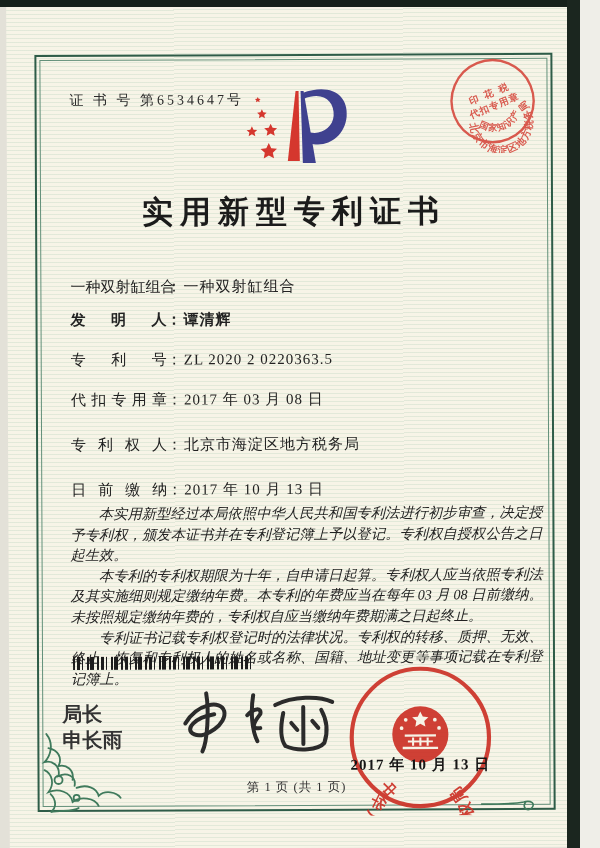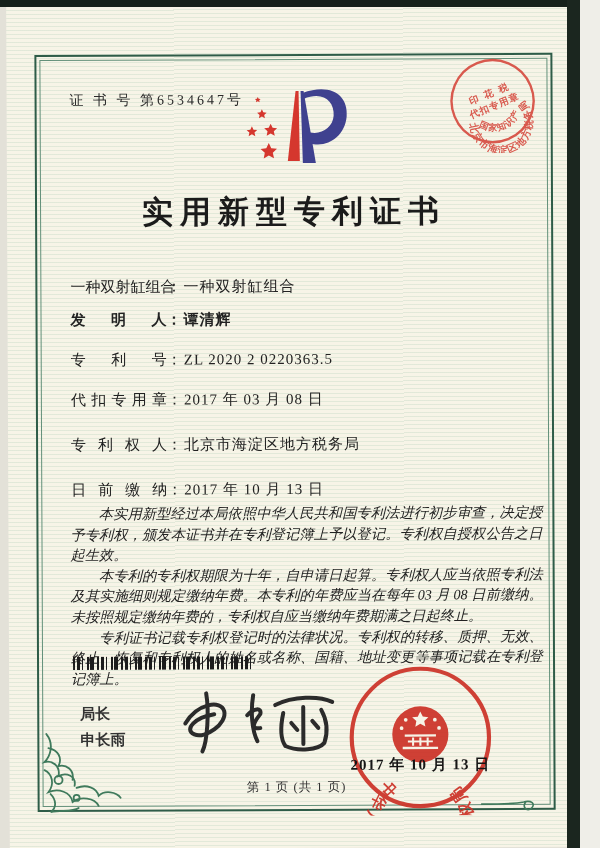--- a/index.html
+++ b/index.html
@@ -43,22 +43,22 @@
   .body-text p { text-indent:2em; }
 
   .barcode { position:absolute; left:64px; top:651px; width:180px; height:13px;
     background:repeating-linear-gradient(90deg,
       #1c1c1c 0 2px, transparent 2px 4px,
       #1c1c1c 4px 7px, transparent 7px 9px,
       #1c1c1c 9px 10px, transparent 10px 14px,
       #1c1c1c 14px 16px, transparent 16px 17px,
       #1c1c1c 17px 21px, transparent 21px 24px); }
 
-  .signer { position:absolute; left:71px; top:695px; font-family:"Liberation Sans","DejaVu Sans",sans-serif;
-            font-weight:bold; font-size:15px; color:#333; line-height:26px; }
+  .signer { position:absolute; left:53px; top:695px; font-family:"Liberation Sans","DejaVu Sans",sans-serif;
+            font-weight:bold; font-size:20px; color:#333; line-height:26px; }
   .signature { position:absolute; left:160px; top:678px; width:180px; height:90px; }
 
   .office-seal { position:absolute; left:333px; top:655px; width:156px; height:156px; opacity:0.93; }
   .issue-date { position:absolute; left:341px; top:751px; width:150px; font-size:15px;
                 color:#151515; letter-spacing:1px; z-index:5; font-weight:bold; }
 
   .footer { position:absolute; left:28px; top:774px; width:518px; text-align:center;
             font-size:12.5px; color:#333; letter-spacing:1px; }
 
   .flourish-bl { position:absolute; left:27px; top:722px; width:86px; height:88px; }

